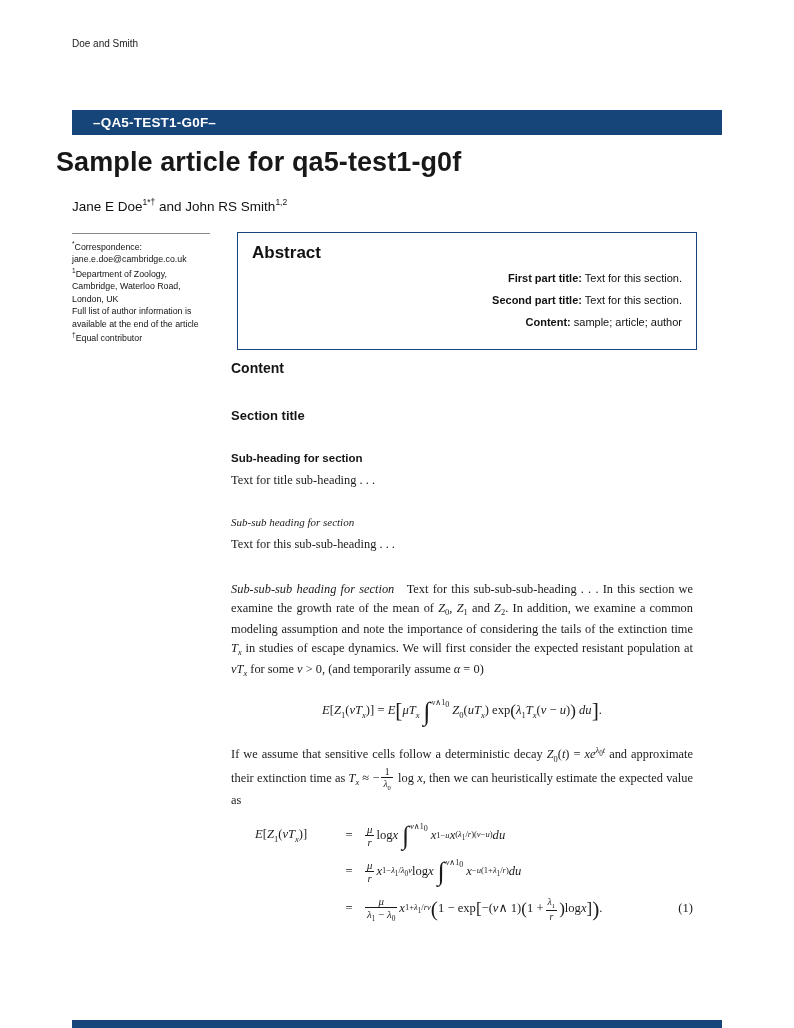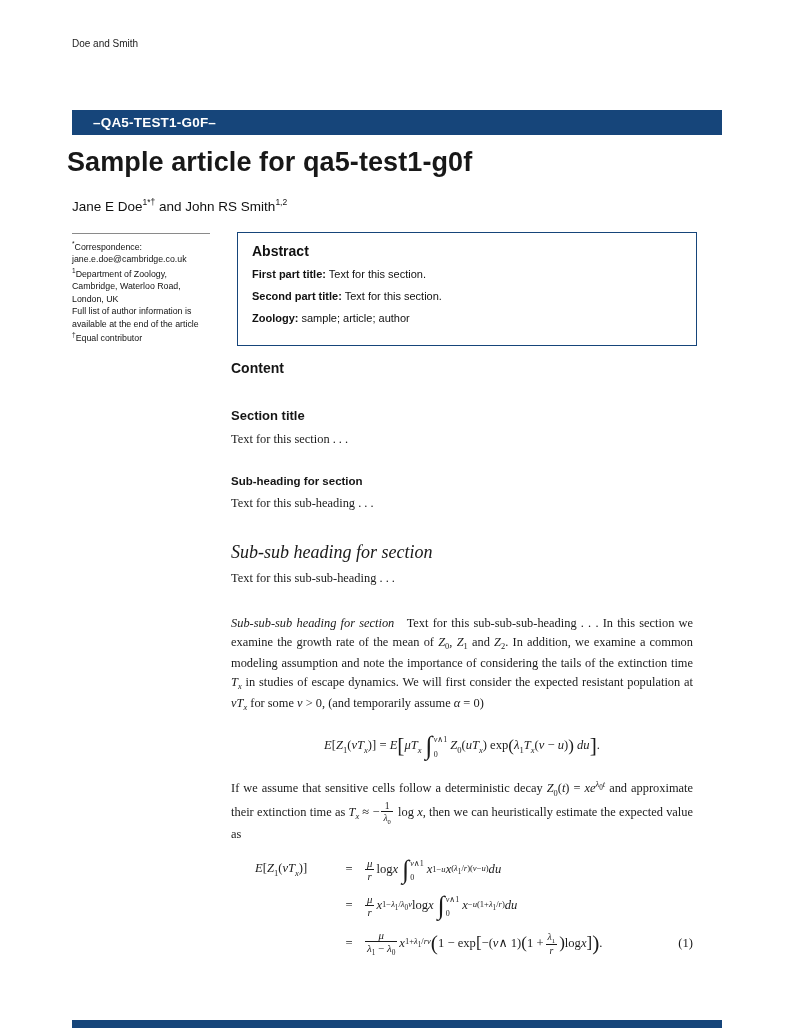--- a/index.html
+++ b/index.html
@@ -9,70 +9,70 @@
         font-family:"Liberation Serif","DejaVu Serif",serif; color:#1a1a1a; }
 
   .running-header{ position:absolute; top:38px; left:72px;
      font-family:"Liberation Sans","DejaVu Sans",sans-serif; font-size:10px; color:#222; }
 
   .banner{ position:absolute; top:110px; left:72px; width:650px; height:25px;
      background:var(--accent); display:flex; align-items:center; padding-left:21px; }
   .banner .banner-label{ color:#fff; font-family:"Liberation Sans","DejaVu Sans",sans-serif;
      font-weight:bold; font-size:13.5px; letter-spacing:.2px; }
 
-  .title{ position:absolute; top:147px; left:67px; width:650px;
+  .title{ position:absolute; top:147px; left:56px; width:650px;
      font-family:"Liberation Sans","DejaVu Sans",sans-serif; font-weight:bold;
      font-size:27px; color:#181818; letter-spacing:.1px; }
 
   .authors{ position:absolute; top:197px; left:72px; width:650px;
      font-family:"Liberation Sans","DejaVu Sans",sans-serif; font-size:13.5px; color:#111; }
   .authors sup{ font-size:8.5px; }
 
   .side-rule{ position:absolute; top:233px; left:72px; width:138px; height:1px; background:var(--rule); }
 
   .sidebar{ position:absolute; top:239px; left:72px; width:155px;
      font-family:"Liberation Sans","DejaVu Sans",sans-serif; font-size:8.8px;
      line-height:1.42; color:#111; }
   .sidebar sup{ font-size:6.5px; }
   .sidebar .side-line{ display:block; }
 
   .abstract-box{ position:absolute; top:232px; left:237px; width:460px;
      border:1.3px solid var(--accent); padding:10px 14px 12px;
      font-family:"Liberation Sans","DejaVu Sans",sans-serif; font-size:11px; color:#111; }
-  .abs-title{ font-weight:bold; font-size:14px; margin-bottom:8px; }
-  .abs-item{ margin-bottom:6px; line-height:1.45; }
+  .abs-title{ font-weight:bold; font-size:17px; margin-bottom:8px; }
+  .abs-item{ margin-bottom:6px; line-height:1.45;text-align:right; }
   .abs-item b{ font-weight:bold; }
 
   .main{ position:absolute; top:358px; left:231px; width:462px;
      font-size:12.4px; line-height:1.56; text-align:justify; color:#1a1a1a; }
   .h-sans{ font-family:"Liberation Sans","DejaVu Sans",sans-serif; font-weight:bold;
      text-align:left; color:#151515; }
   .h-content{ font-size:14px; margin:0 0 4px; }
   .h-section{ font-size:13px; margin:26px 0 4px; }
   .h-subsection{ font-size:11.5px; margin:24px 0 3px; }
-  .h-subsub{ font-style:italic; font-weight:normal; font-size:18px; margin:24px 0 3px; text-align:left; }
+  .h-subsub{ font-style:italic; font-weight:normal; font-size:11px; margin:24px 0 3px; text-align:left; }
   .runin-head{ font-style:italic; }
   .main p{ margin:0; }
   .p-runin{ margin-top:26px !important; }
 
   sup{ font-size:.68em; }
   sub{ font-size:.68em; }
   sup sub, sub sub, sup i sub{ font-size:.85em; }
 
   .eq-display{ text-align:center; margin:14px 0 16px; font-size:12.6px; }
 
   .frac{ display:inline-flex; flex-direction:column; vertical-align:middle;
      text-align:center; font-size:.86em; line-height:1.15; margin:0 2px; }
   .frac .fn{ display:block; padding:0 2px; border-bottom:1px solid #1a1a1a; }
   .frac .fd{ display:block; padding:0 2px; }
   .frac.sm{ font-size:.78em; }
 
   .eqint{ display:inline-flex; align-items:center; vertical-align:middle; margin:0 3px 0 4px; height:30px; }
   .eqint .sgn{ font-size:26px; line-height:1; font-style:normal; }
-  .eqint .lims{ display:flex; flex-direction:column; justify-content:flex-end;
+  .eqint .lims{ display:flex; flex-direction:row; justify-content:space-between;
      height:28px; font-size:8px; margin-left:1px; }
   .eqint .lims .up{ transform:translateY(-1px); }
   .eqint .lims .lo{ transform:translateY(1px); align-self:flex-start; }
 
   .bb{ font-size:1.35em; vertical-align:-.08em; font-style:normal; }
   .bb2{ font-size:1.7em; vertical-align:-.12em; font-style:normal; }
 
   .eq-align{ margin:10px 0 8px; font-size:12.6px; }
   .eq-row{ display:flex; align-items:center; margin:6px 0; position:relative; text-align:left; }
   .eq-lhs{ min-width:104px; padding-left:24px; }
@@ -114,34 +114,33 @@
     <div class="abs-title">Abstract</div>
     <p class="abs-item">
       <b>First part title:</b>
       <span>Text for this section.</span>
     </p>
     <p class="abs-item">
       <b>Second part title:</b>
       <span>Text for this section.</span>
     </p>
     <p class="abs-item">
-      <b>Zoology:</b>
+      <b>Content:</b>
       <span>sample; article; author</span>
     </p>
   </div>
 
   <div class="main">
 
     <h2 class="h-sans h-content">Content</h2>
 
     <h2 class="h-sans h-section">Section title</h2>
-    <p>Text for this section . . .</p>
 
     <h3 class="h-sans h-subsection">Sub-heading for section</h3>
-    <p>Text for this sub-heading . . .</p>
+    <p>Text for title sub-heading . . .</p>
 
     <h4 class="h-subsub">Sub-sub heading for section</h4>
     <p>Text for this sub-sub-heading . . .</p>
 
     <p class="p-runin">
       <span class="runin-head">Sub-sub-sub heading for section</span>&nbsp;&nbsp;
       <span>Text for this sub-sub-sub-heading . . . In this section we examine the growth rate of the mean of <i>Z</i><sub>0</sub>, <i>Z</i><sub>1</sub> and <i>Z</i><sub>2</sub>. In addition, we examine a common modeling assumption and note the importance of considering the tails of the extinction time <i>T</i><sub><i>x</i></sub> in studies of escape dynamics. We will first consider the expected resistant population at <i>vT</i><sub><i>x</i></sub> for some <i>v</i> &gt; 0, (and temporarily assume <i>α</i> = 0)</span>
     </p>
 
     <div class="eq-display"><i>E</i>[<i>Z</i><sub>1</sub>(<i>vT</i><sub><i>x</i></sub>)] = <i>E</i><span class="bb2">[</span><i>μT</i><sub><i>x</i></sub><span class="eqint">

